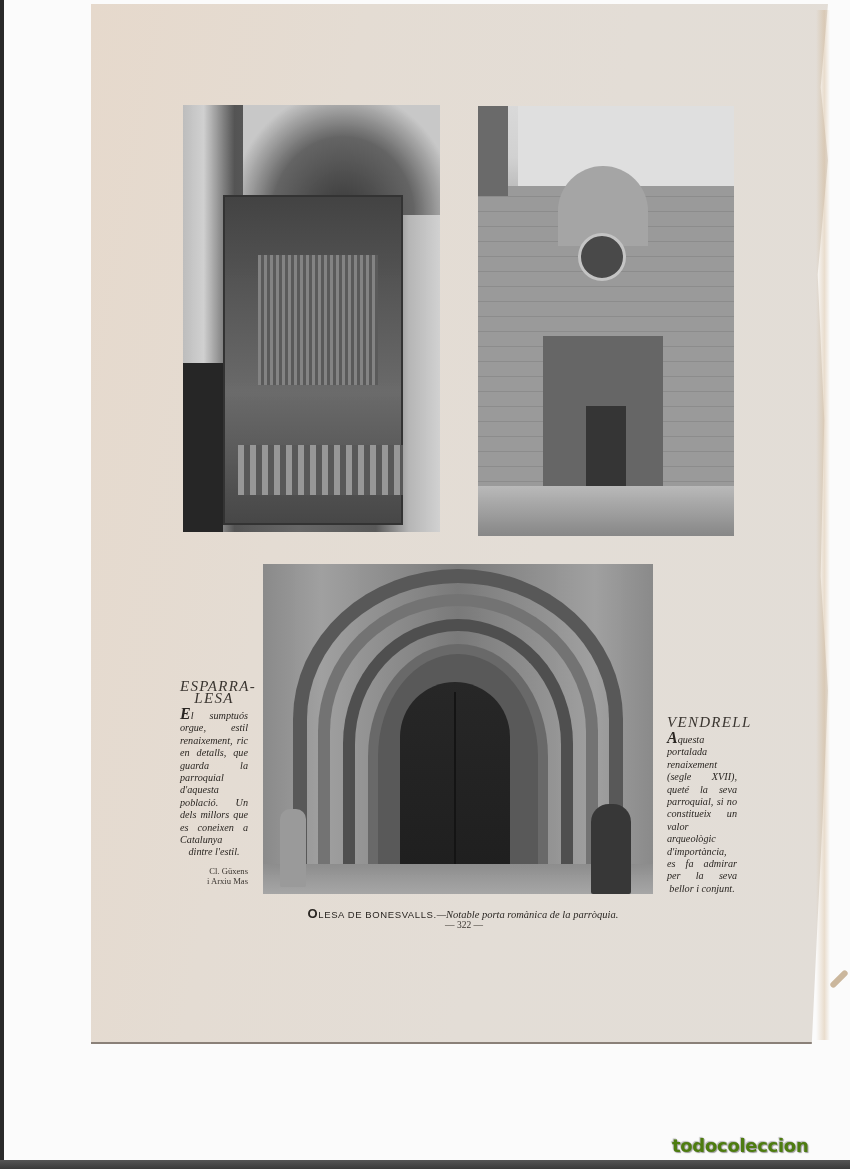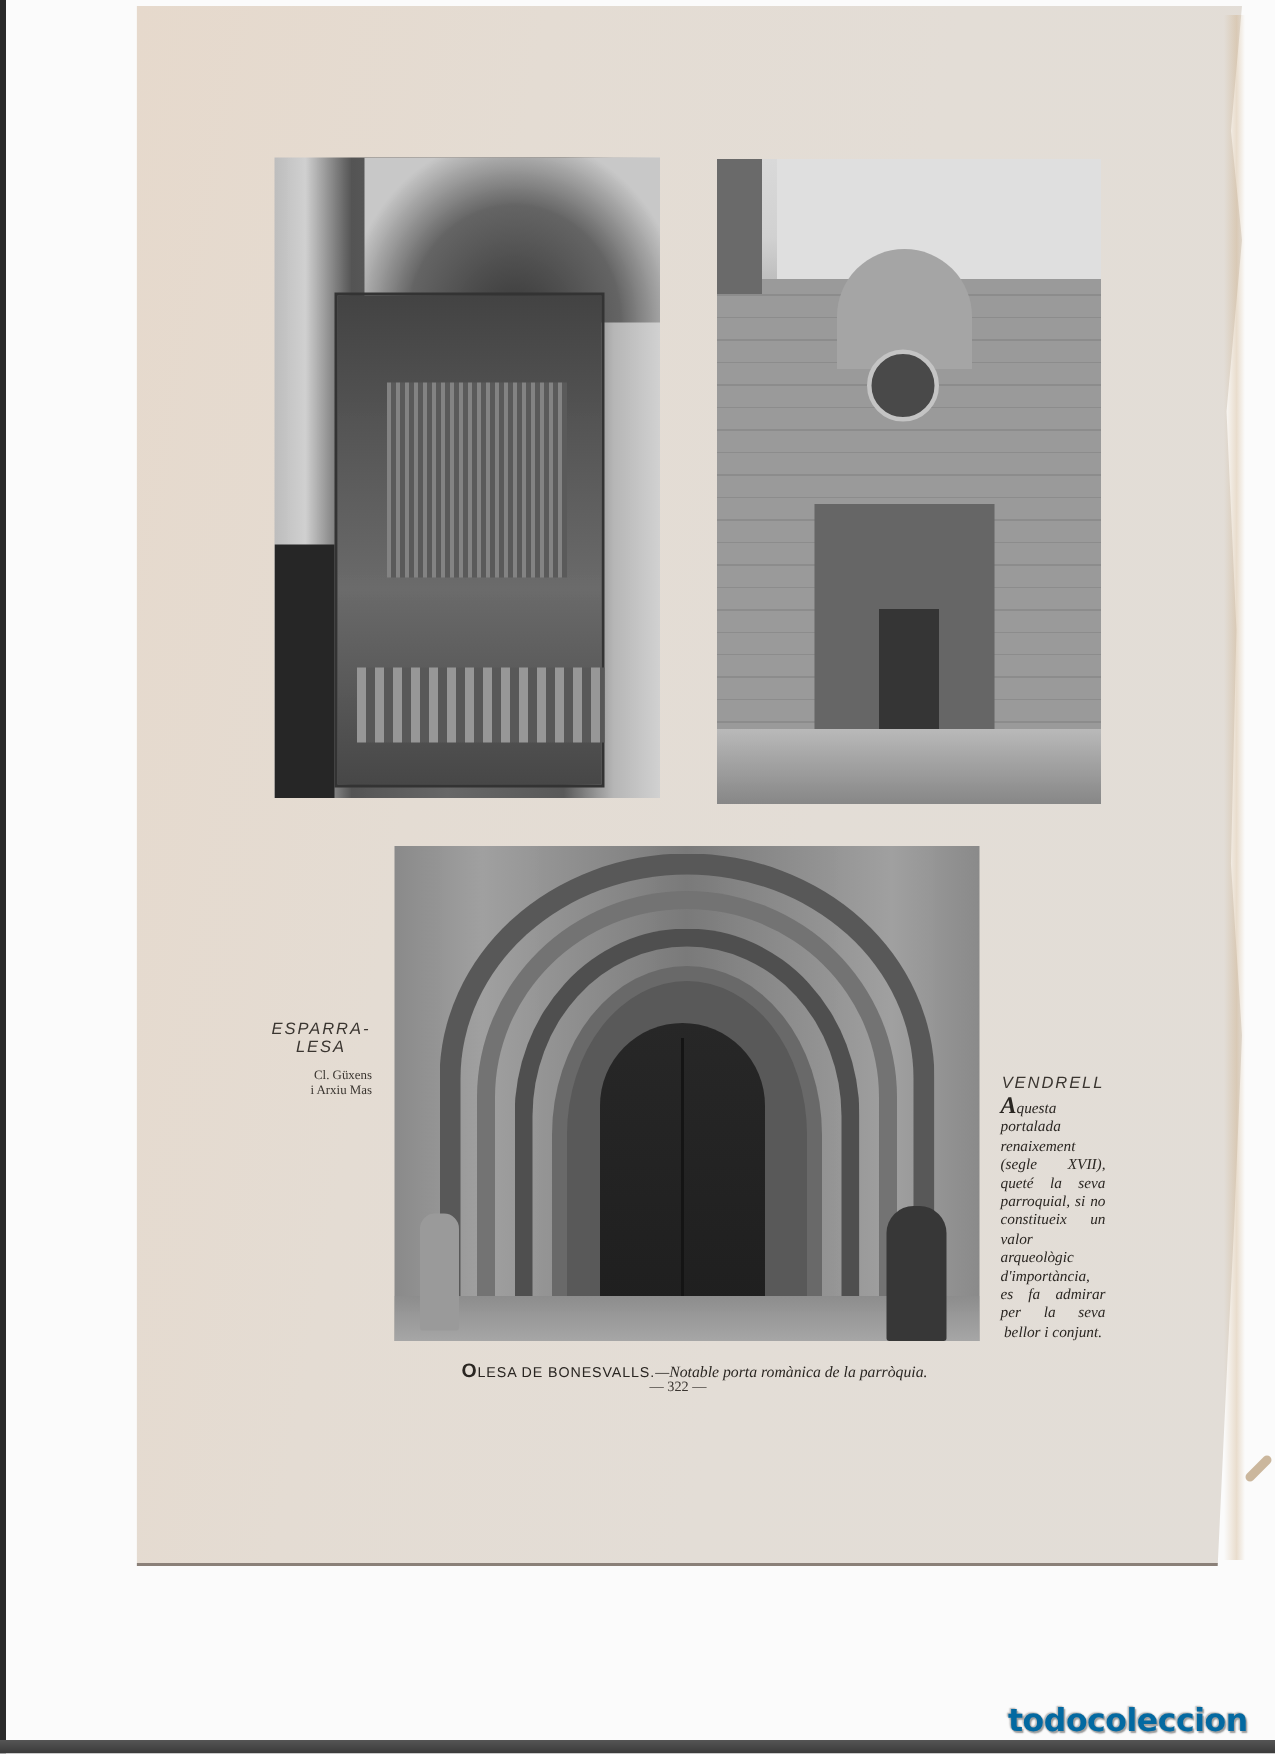--- a/index.html
+++ b/index.html
@@ -84,23 +84,23 @@
 
     .caption-col {
       position: absolute;
       color: #2a2622;
       font-family: "Liberation Serif", serif;
       font-style: italic;
     }
     #caption-left { left: 180px; top: 680px; width: 68px; text-align: center; }
     #caption-right { left: 667px; top: 716px; width: 70px; text-align: center; }
     .cap-title {
-      font-family: Liberation Sans, sans-serif;
+      font-family: Liberation Serif, serif;
       font-style: italic;
-      font-size: 11px;
+      font-size: 15px;
       letter-spacing: 1.3px;
       line-height: 12px;
       color: #3a3530;
       margin-bottom: 4px;
     }
     .cap-body {
       font-size: 10.2px;
       line-height: 12.4px;
       text-align: justify;
       text-align-last: center;
@@ -120,27 +120,27 @@
       font-family: "Liberation Serif", serif;
       font-size: 10.5px;
     }
     #bottom-caption .place {
       font-family: "Liberation Sans", sans-serif;
       letter-spacing: 0.6px; font-size: 9.5px;
     }
     #bottom-caption .place .cap-o { font-size: 13px; font-weight: bold; }
     #bottom-caption .desc { font-style: italic; margin-top: 12px; }
     #page-number {
-      position: absolute; left: 433px; top: 920px; width: 50px; text-align: left;
+      position: absolute; left: 433px; top: 920px; width: 50px; text-align: right;
       font-family: "Liberation Serif", serif; font-size: 9.5px; color: #3a3530;
     }
     #watermark {
       position: absolute; left: 672px; top: 1135px;
       font-family: "DejaVu Sans", sans-serif; font-weight: bold;
-      font-size: 21px; color: #0369a1;
+      font-size: 18px; color: #4d7c0f;
       text-shadow: 0 0 1px #aaa, 1px 1px 1px #999, -1px -1px 1px #bbb;
       letter-spacing: -0.3px;
     }
   </style>
 </head>
 <body>
 
 <div class="left-strip"></div>
 
 <div class="page"></div>
@@ -175,20 +175,23 @@
   <div class="step"></div>
   <div class="figure-l"></div>
   <div class="figure-r"></div>
 </div>
 
 <div class="caption-col" id="caption-left">
   <div class="cap-title">
     <div>ESPARRA-</div>
     <div>LESA</div>
   </div>
+  <div class="cap-body">
+    <span class="drop">E</span><span>l sumptuós orgue, estil renaixement, ric en detalls, que guarda la parroquial d'aquesta població. Un dels millors que es coneixen a Catalunya dintre l'estil.</span>
+  </div>
   <div class="cap-credit">
     <div>Cl. Güxens</div>
     <div>i Arxiu Mas</div>
   </div>
 </div>
 
 <div class="caption-col" id="caption-right">
   <div class="cap-title">VENDRELL</div>
   <div class="cap-body">
     <span class="drop">A</span><span>questa portalada renaixement (segle XVII), queté la seva parroquial, si no constitueix un valor arqueològic d'importància, es fa admirar per la seva bellor i conjunt.</span>

